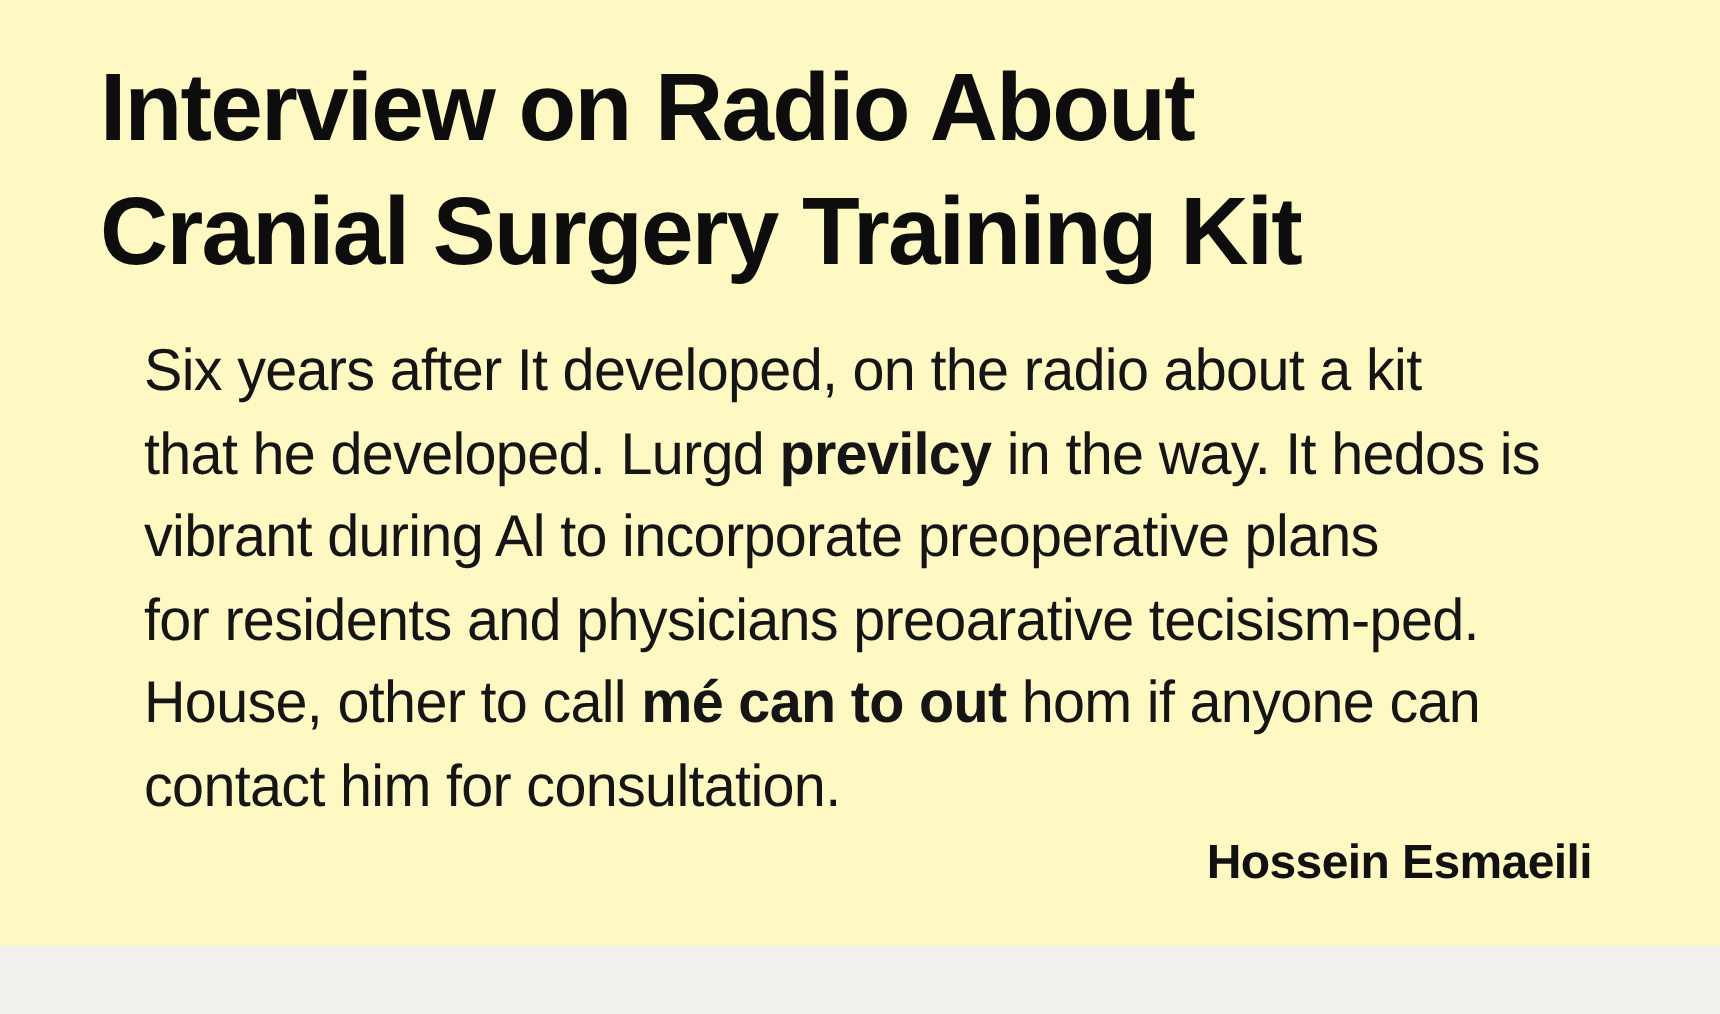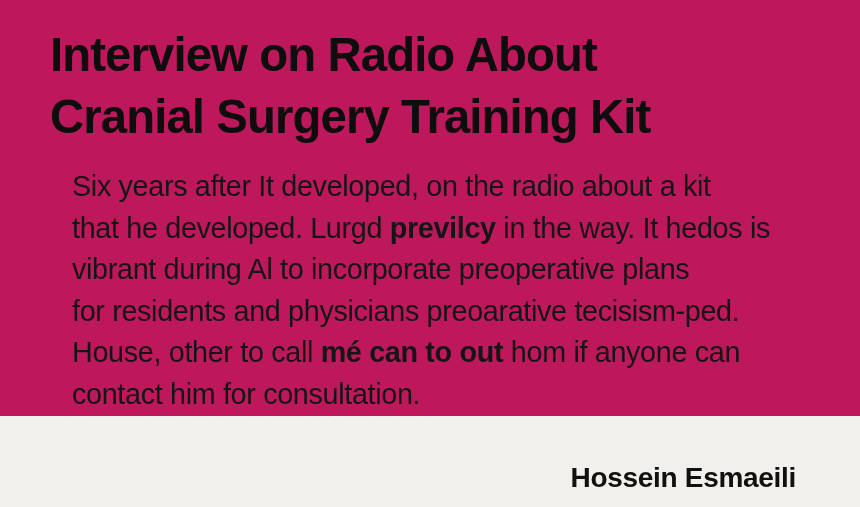--- a/index.html
+++ b/index.html
@@ -12,22 +12,22 @@
     height: 507px;
     overflow: hidden;
     background: #f2f0ec;
     font-family: "Liberation Sans", sans-serif;
     -webkit-font-smoothing: antialiased;
   }
 
   .card {
     position: relative;
     width: 860px;
-    height: 416px;
-    background: #be185d;
+    height: 473px;
+    background: #fef9c3;
     box-sizing: border-box;
     padding: 0;
   }
 
   
   .title-block {
     position: absolute;
     left: 50px;
     top: 24px;
     width: 760px;
@@ -67,24 +67,24 @@
   }
   
   .body-line .emph {
     font-weight: 600;
   }
 
   
   .signature {
     position: absolute;
     right: 64px;
-    top: 459px;
+    top: 413px;
     font-family: "Liberation Sans", sans-serif;
     font-weight: 700;
-    font-size: 28px;
+    font-size: 24px;
     line-height: 38px;
     letter-spacing: -0.3px;
     color: #111111;
     white-space: nowrap;
     text-align: right;
   }
 </style>
 </head>
 <body>
 

